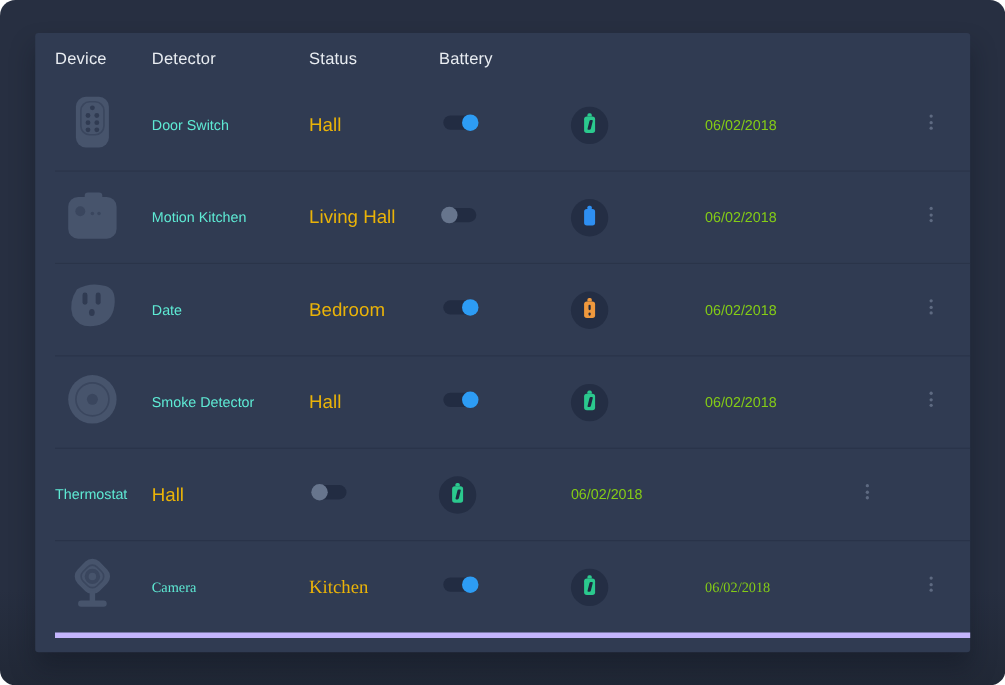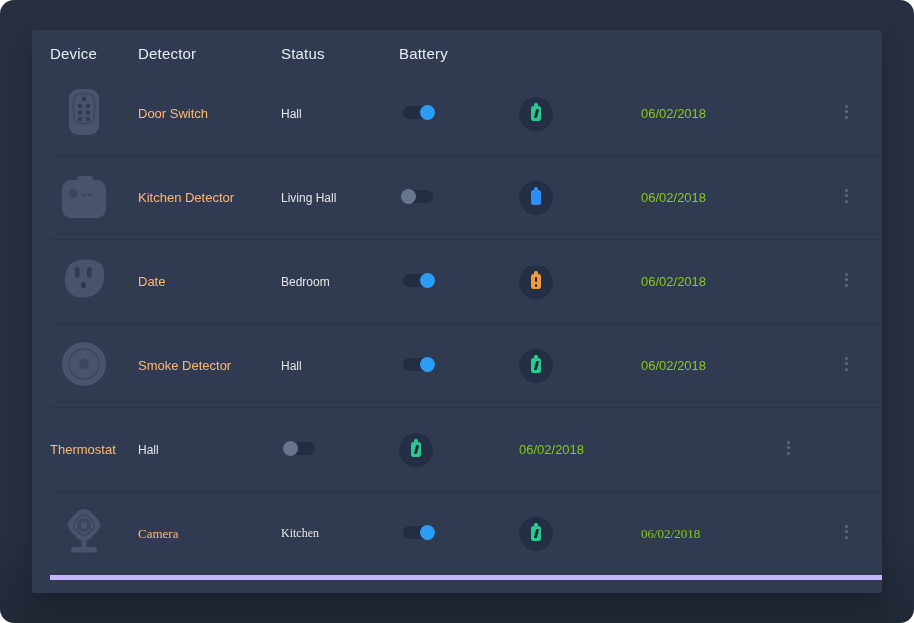--- a/index.html
+++ b/index.html
@@ -7,22 +7,22 @@
        background:linear-gradient(180deg,#272F41 0%,#272F41 86%,#212836 100%);}
   .card{position:absolute;left:32px;top:30px;width:850px;height:563px;background:#303B52;
         border-radius:3px;box-shadow:0 14px 22px rgba(14,18,28,.38);box-sizing:border-box;
         padding:0 0 0 18px;}
   .grid-row{display:grid;grid-template-columns:88px 143px 118px 120px 122px 183px 1fr;
         align-items:center;}
   .thead{height:38px;padding-top:4px;}
   .thead .hcell{color:#E9EDF2;font-size:15px;letter-spacing:.2px;}
   .row{height:83px;border-bottom:1px solid #2A3449;}
   .row:last-child{border-bottom:5px solid #c4b5fd;font-family:Liberation Serif, serif;}
-  .cell-name{color:#fdba74;font-size:13px;}
-  .cell-loc{color:#e5e5e5;font-size:12px;}
+  .cell-name{color:#5eead4;font-size:13px;}
+  .cell-loc{color:#eab308;font-size:17px;}
   .cell-date{color:#84cc16;font-size:13px;}
   .dev-icon{display:inline-block;margin-left:10px;width:48px;height:52px;}
   .dev-icon svg{display:block;}
   
   .toggle{display:inline-block;position:relative;width:30px;height:13px;border-radius:7px;
           background:#222C42;margin-left:4px;cursor:pointer;}
   .toggle .knob{position:absolute;top:-1px;width:15px;height:15px;border-radius:50%;}
   .toggle.on .knob{right:-2px;background:#2D9CF4;}
   .toggle.off .knob{left:-2px;background:#67758D;}
   
@@ -90,21 +90,21 @@
 
     <div class="grid-row row">
       <div><span class="dev-icon">
         <svg width="48" height="52" viewBox="0 0 48 52">
           <rect x="17" y="6" width="16" height="10" rx="3" fill="#47546C"></rect>
           <rect x="2" y="10" width="44" height="38" rx="9" fill="#47546C"></rect>
           <circle cx="13" cy="23" r="4.5" fill="#3A465E"></circle>
           <circle cx="24" cy="25" r="1.6" fill="#3A465E"></circle>
           <circle cx="30" cy="25" r="1.6" fill="#3A465E"></circle>
         </svg></span></div>
-      <div class="cell-name">Kitchen Detector</div>
+      <div class="cell-name">Motion Kitchen</div>
       <div class="cell-loc">Living Hall</div>
       <div><span class="toggle off"><i class="knob"></i></span></div>
       <div>
           <span class="batt-chip">
             <i class="batt blue"></i>
           </span>
         </div>
       <div class="cell-date">06/02/2018</div>
       <div class="c-actions"><span class="kebab"><i></i><i></i><i></i></span></div>
     </div>

